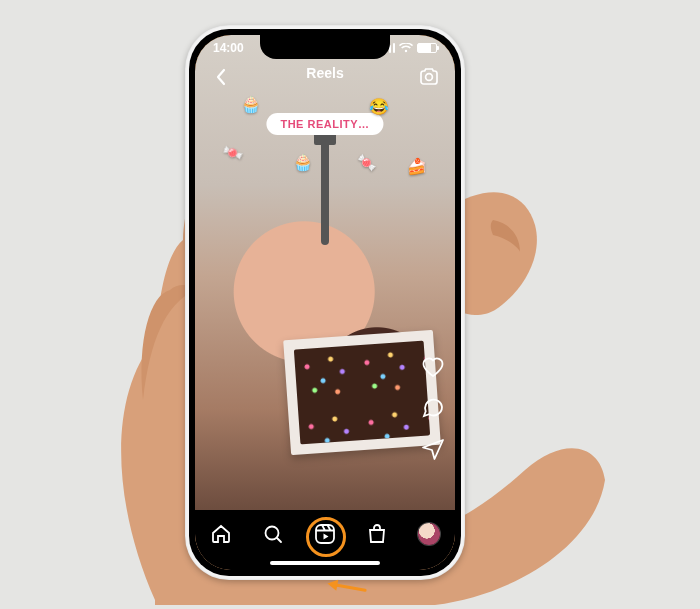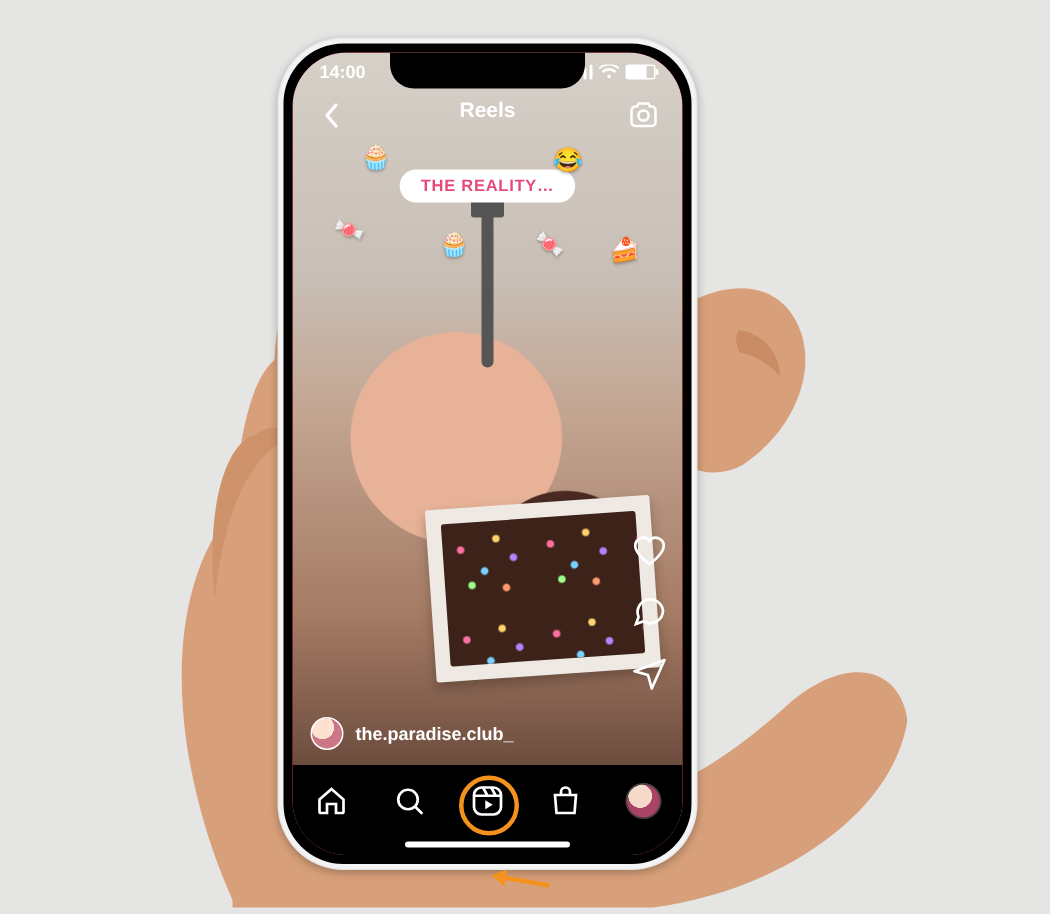--- a/index.html
+++ b/index.html
@@ -39,21 +39,21 @@
     content:"";
     position:absolute;
     inset:4px;
     border-radius:40px;
     background:#000;
   }
   .bezel{
     position:absolute;
     inset:10px;
     border-radius:36px;
-    background:#ef4444;
+    background:#fdba74;
     overflow:hidden;
   }
   .notch{
     position:absolute;
     top:0; left:50%; transform:translateX(-50%);
     width:130px; height:24px;
     background:#000;
     border-radius:0 0 16px 16px;
     z-index:20;
   }
@@ -334,24 +334,20 @@
             </svg>
         </div>
         <div>
           <svg width="24" height="22" viewBox="0 0 24 22">
               <path fill="none" stroke="#fff" stroke-width="1.8" stroke-linejoin="round" d="M22 2 2 9.5l9 2.5 2.5 9z"></path>
             </svg>
         </div>
       </div>
 
       <div class="meta">
-        <div class="row">
-          <div class="avatar"></div>
-          <span class="username">the.paradise.club_</span>
-        </div>
       </div>
 
       <div class="nav">
         <div class="slot">
           <svg width="22" height="22" viewBox="0 0 22 22">
               <path fill="none" stroke="#fff" stroke-width="1.8" d="M3 10 11 3l8 7v8a1 1 0 0 1-1 1h-4v-6H8v6H4a1 1 0 0 1-1-1z"></path>
             </svg>
         </div>
         <div class="slot">
           <svg width="22" height="22" viewBox="0 0 22 22">

